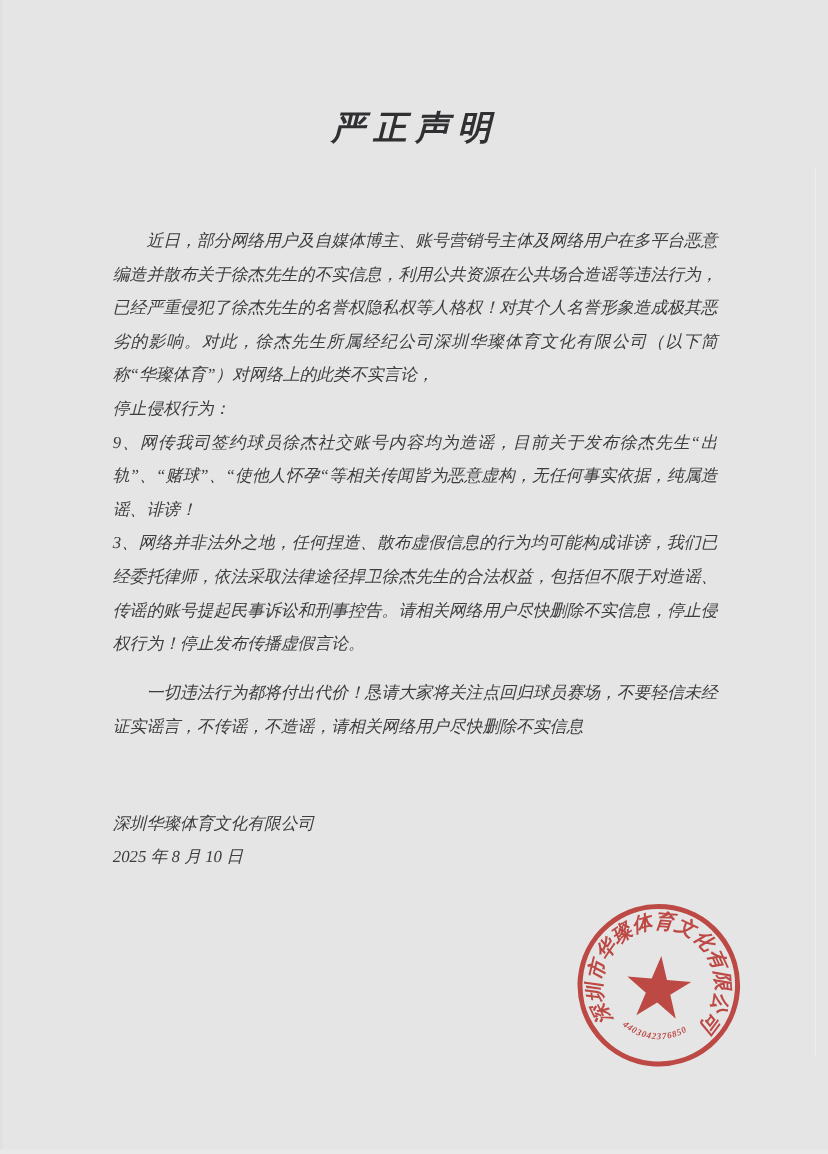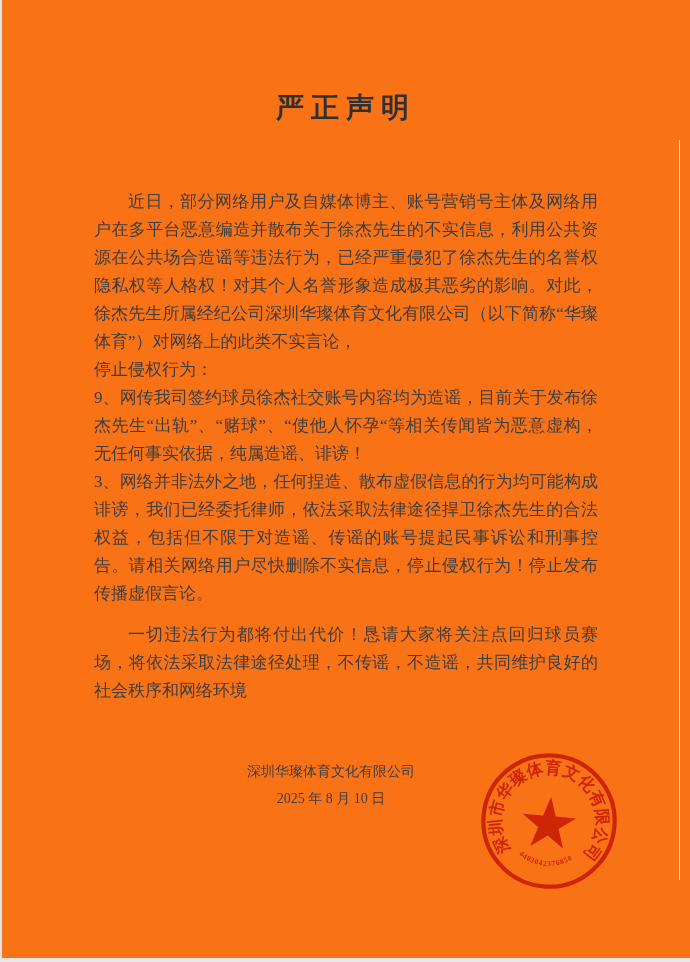--- a/index.html
+++ b/index.html
@@ -4,26 +4,27 @@
 <style>
   html, body {
     margin: 0;
     padding: 0;
     background: #ffffff;
   }
   .page {
     position: relative;
     width: 690px;
     height: 962px;
-    background: #f97316;
+    background: #e5e5e5;
     overflow: hidden;
     box-sizing: border-box;
     padding: 88px 92px 0 94px;
     font-family: "Liberation Serif", "DejaVu Serif", serif;
     color: #3d3d40;
+    font-style: italic;
   }
   .scan-edge-left {
     position: absolute; left: 0; top: 0;
     width: 2px; height: 100%;
     background: #e0e0e0;
   }
   .scan-edge-bottom {
     position: absolute; left: 0; bottom: 0;
     width: 100%; height: 4px;
     background: #e9e9e9;
@@ -37,32 +38,32 @@
     margin: 0;
     text-align: center;
     font-size: 28px;
     line-height: 40px;
     font-weight: bold;
     letter-spacing: 7px;
     color: #303033;
   }
   .doc-body {
     margin-top: 60px;
-    font-size: 17px;
+    font-size: 14px;
     line-height: 28px;
     text-align: justify;
     color: #3d3d40;
   }
   .doc-body p { margin: 0; }
   .doc-body p.indent { text-indent: 2em; }
   .doc-body p.gap { margin-top: 13px; }
   .signature-block {
     margin-top: 53px;
     margin-right: 30px;
-    text-align: center;
+    text-align: left;
     font-size: 14px;
     line-height: 27px;
     color: #3d3d40;
   }
   .seal {
     position: absolute;
     left: 474px;
     top: 746px;
     width: 150px;
     height: 150px;
@@ -84,21 +85,21 @@
   <div class="scan-edge-bottom"></div>
   <div class="scan-edge-right"></div>
 
   <h1 class="doc-title">严正声明</h1>
 
   <div class="doc-body">
     <p class="indent">近日，部分网络用户及自媒体博主、账号营销号主体及网络用户在多平台恶意编造并散布关于徐杰先生的不实信息，利用公共资源在公共场合造谣等违法行为，已经严重侵犯了徐杰先生的名誉权隐私权等人格权！对其个人名誉形象造成极其恶劣的影响。对此，徐杰先生所属经纪公司深圳华璨体育文化有限公司（以下简称“华璨体育”）对网络上的此类不实言论，</p>
     <p>停止侵权行为：</p>
     <p>9、网传我司签约球员徐杰社交账号内容均为造谣，目前关于发布徐杰先生“出轨”、“赌球”、“使他人怀孕“等相关传闻皆为恶意虚构，无任何事实依据，纯属造谣、诽谤！</p>
     <p>3、网络并非法外之地，任何捏造、散布虚假信息的行为均可能构成诽谤，我们已经委托律师，依法采取法律途径捍卫徐杰先生的合法权益，包括但不限于对造谣、传谣的账号提起民事诉讼和刑事控告。请相关网络用户尽快删除不实信息，停止侵权行为！停止发布传播虚假言论。</p>
-    <p class="indent gap">一切违法行为都将付出代价！恳请大家将关注点回归球员赛场，将依法采取法律途径处理，不传谣，不造谣，共同维护良好的社会秩序和网络环境</p>
+    <p class="indent gap">一切违法行为都将付出代价！恳请大家将关注点回归球员赛场，不要轻信未经证实谣言，不传谣，不造谣，请相关网络用户尽快删除不实信息</p>
   </div>
 
   <div class="signature-block">
     <div>深圳华璨体育文化有限公司</div>
     <div>2025 年 8 月 10 日</div>
   </div>
 
   <svg class="seal" viewBox="0 0 160 160">
     <defs>
       <path id="seal-text-arc" d="M 38.2,109.3 A 51,51 0 1 1 121.8,109.3" fill="none"></path>

